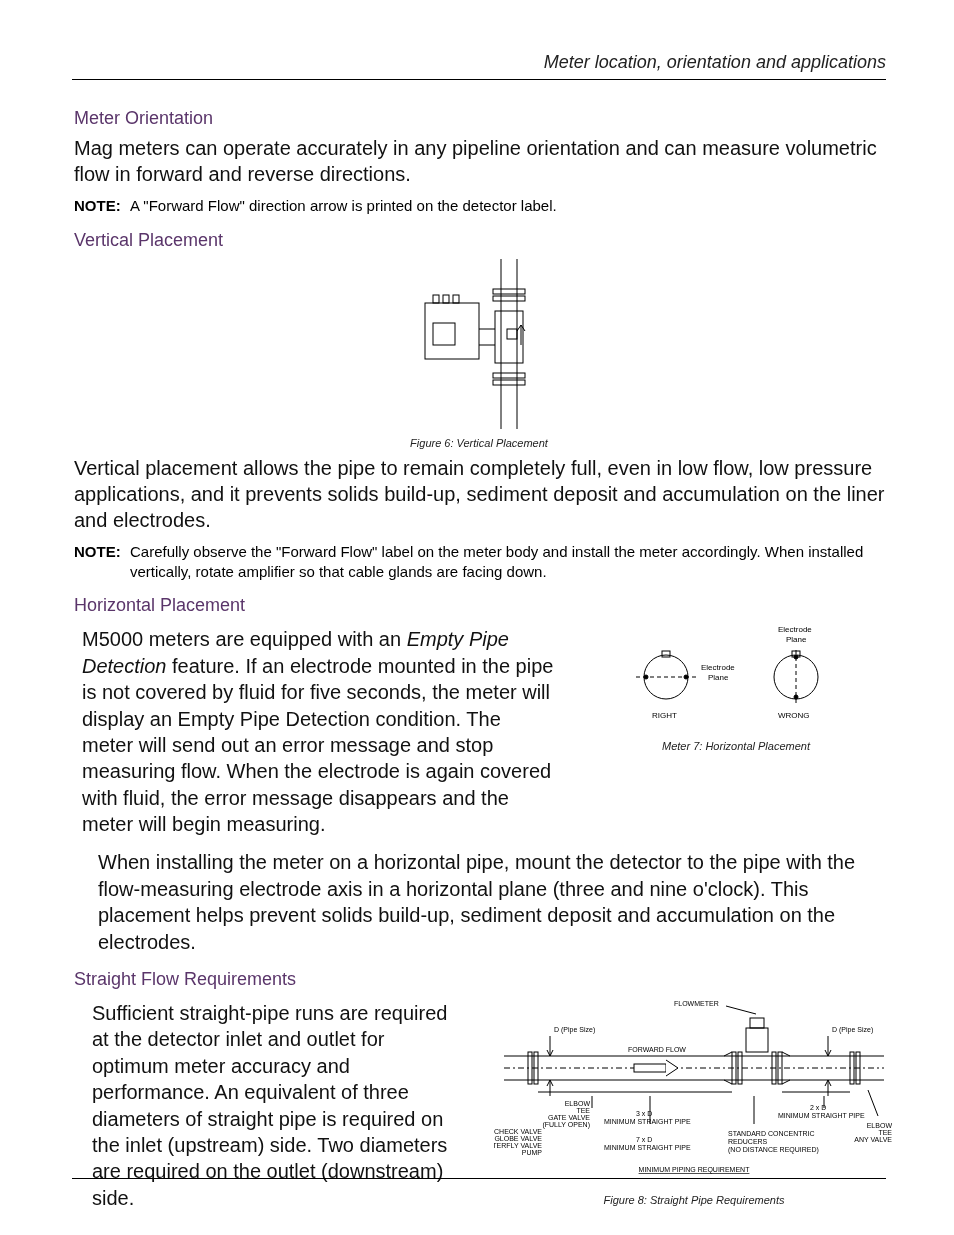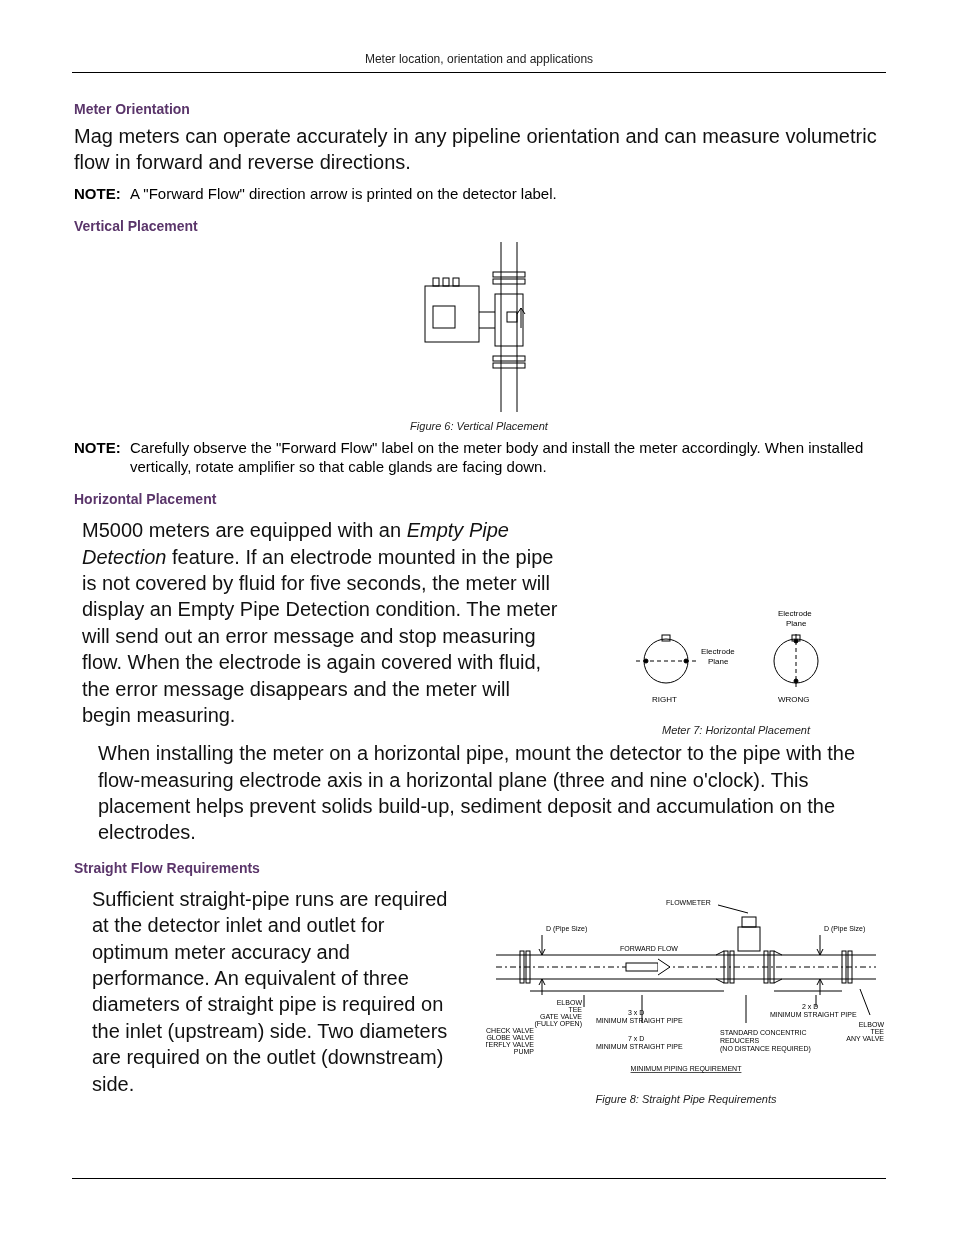--- a/index.html
+++ b/index.html
@@ -11,33 +11,34 @@
     color: #000;
   }
   .page {
     width: 954px;
     height: 1235px;
     position: relative;
     box-sizing: border-box;
     padding: 52px 68px 40px 72px;
   }
   .running-head {
-    text-align: center;
-    font-size: 12px;
+    text-align: right;
+    font-style: italic;
+    font-size: 18px;
     color: #222;
     padding-bottom: 6px;
   }
   .rule-top {
     border-bottom: 1.2px solid #000;
     margin-bottom: 28px;
   }
   h2.section {
     color: #5a356a;
-    font-size: 14px;
-    font-weight: 700;
+    font-size: 18px;
+    font-weight: 400;
     margin: 14px 0 6px 2px;
   }
   p.body {
     font-size: 20px;
     line-height: 1.32;
     margin: 4px 0 8px 2px;
     color: #111;
   }
   .note {
     font-size: 15px;
@@ -60,22 +61,22 @@
     font-size: 11px;
     color: #222;
     margin-top: 4px;
   }
   .fig-block {
     text-align: center;
     margin: 8px 0 6px 0;
   }
   .two-col {
     display: flex;
-    gap: 24px;
-    align-items: flex-end;
+    gap: 32px;
+    align-items: flex-start;
   }
   .two-col .left {
     flex: 1;
   }
   .two-col .right {
     flex: 0 0 auto;
   }
   .diagram-label {
     font-family: Arial, sans-serif;
     font-size: 8px;
@@ -148,20 +149,21 @@
         <rect x="44" y="64" width="22" height="22"></rect>
 
         <rect x="44" y="36" width="6" height="8"></rect>
         <rect x="54" y="36" width="6" height="8"></rect>
         <rect x="64" y="36" width="6" height="8"></rect>
       </g>
     </svg>
     <div class="fig-caption">Figure 6:  Vertical Placement</div>
   </div>
 
+  <p class="body">Vertical placement allows the pipe to remain completely full, even in low flow, low pressure applications, and it prevents solids build-up, sediment deposit and accumulation on the liner and electrodes.</p>
   <div class="note">
     <span class="label">NOTE:</span>
     <span class="text">Carefully observe the "Forward Flow" label on the meter body and install the meter accordingly. When installed vertically, rotate amplifier so that cable glands are facing down.</span>
   </div>
 
   <h2 class="section">Horizontal Placement</h2>
 
   <div class="two-col">
     <div class="left">
       <p class="body" style="margin-left:10px">

